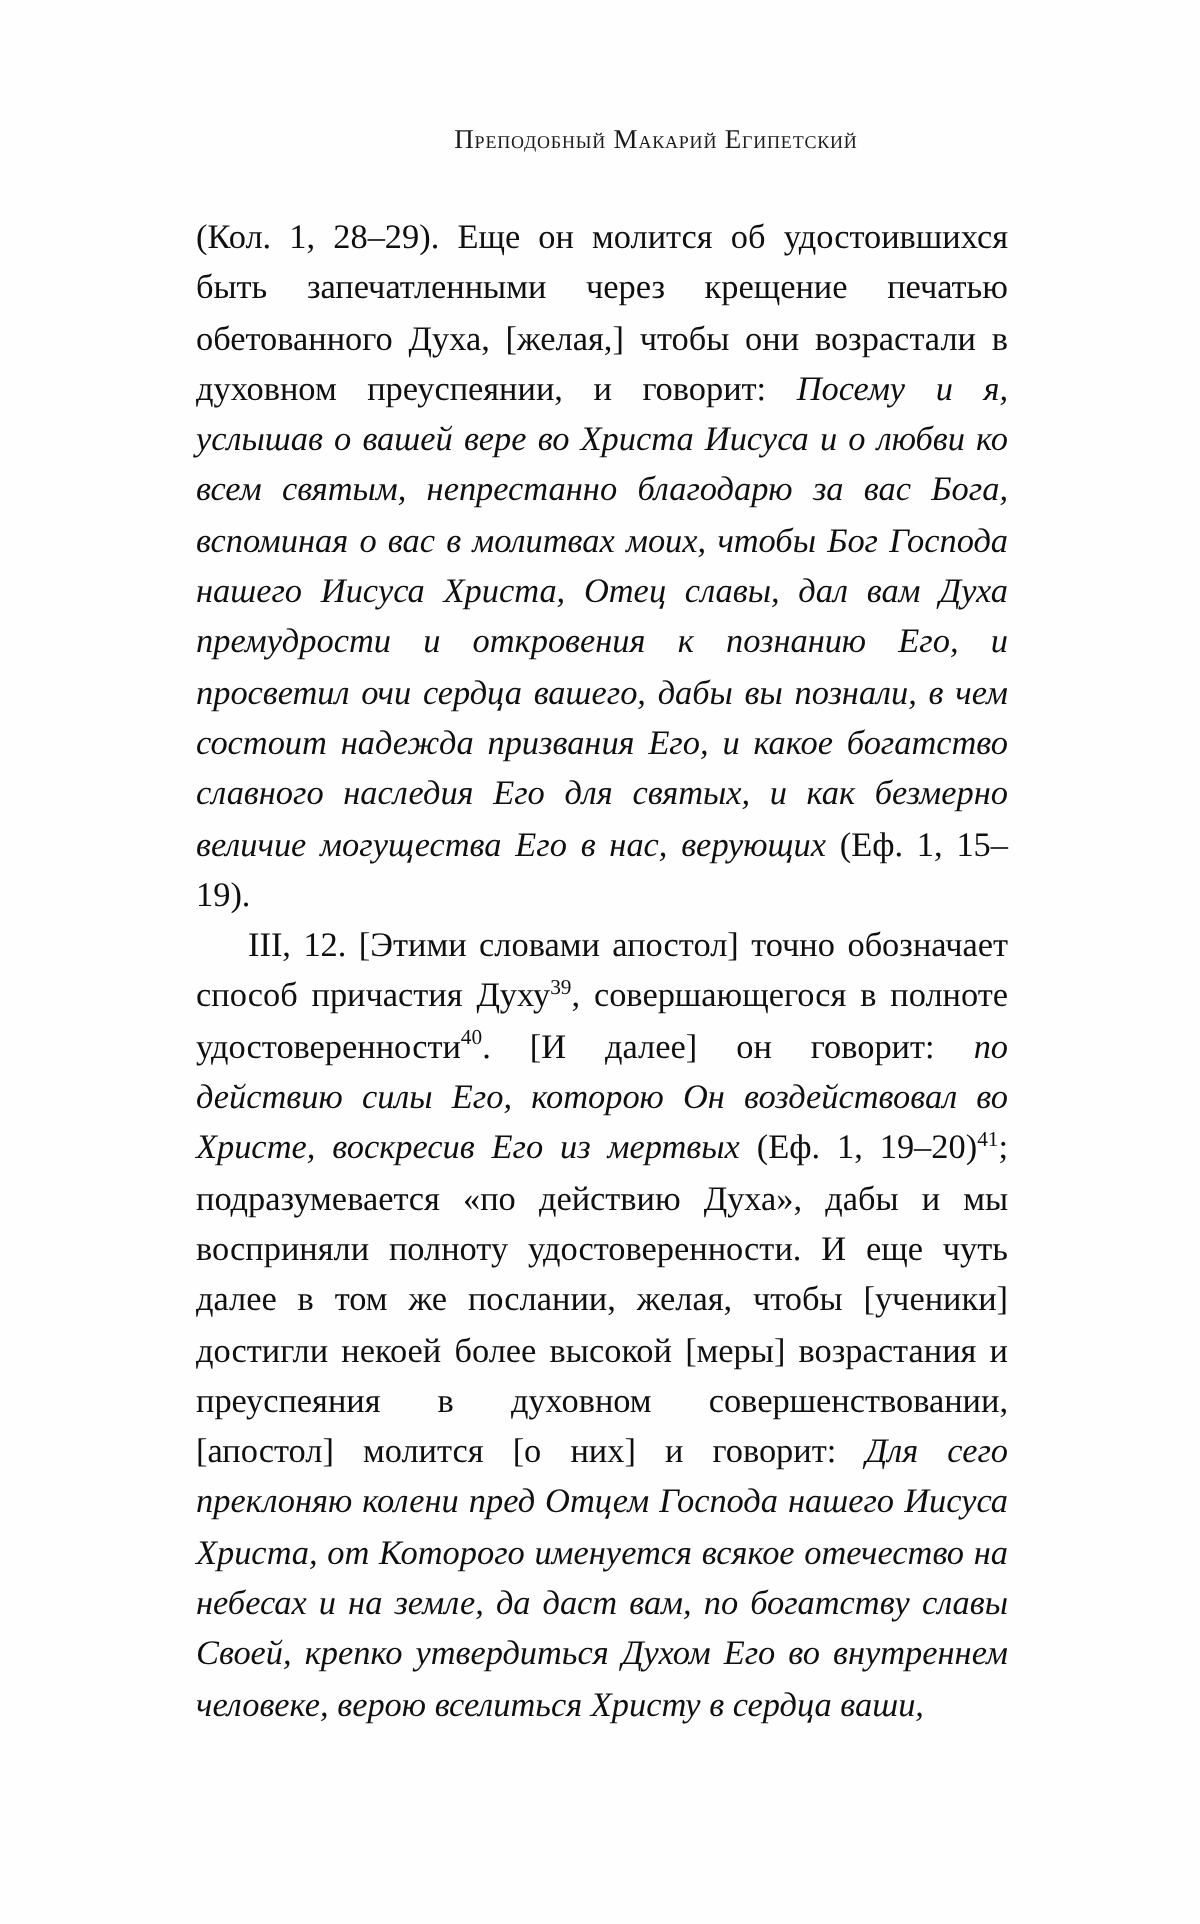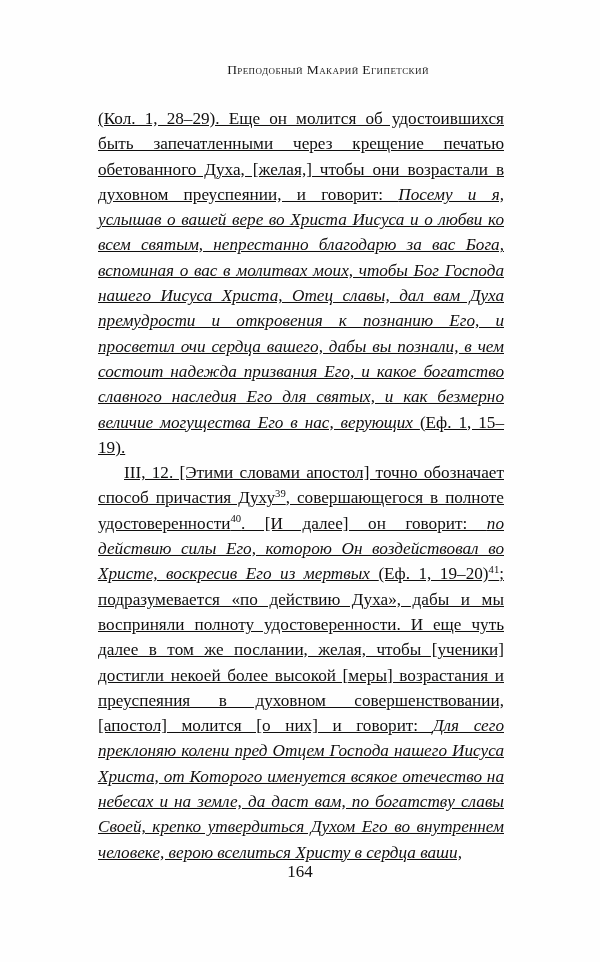--- a/index.html
+++ b/index.html
@@ -42,21 +42,20 @@
     width: 406px;
     font-size: 17.2px;
     line-height: 25.3px;
     text-align: justify;
     text-justify: inter-word;
     color: #100f0f;
   }
   .para {
     margin: 0;
     text-indent: 0;
-    text-decoration: underline;
   }
   .para.indent {
     text-indent: 26px;
   }
   .it {
     font-style: italic;
   }
   sup {
     font-size: 0.62em;
     vertical-align: super;
@@ -78,15 +77,14 @@
 
 <div class="page">
 
   <div class="running-head">Преподобный Макарий Египетский</div>
 
   <div class="text-block">
     <p class="para" id="para-1"><span>(Кол. 1, 28–29). Еще он молится об удостоившихся быть запечатленными через крещение печатью обетованного Духа, [желая,] чтобы они возрастали в духовном преуспеянии, и говорит: </span><span class="it">Посему и я, услышав о вашей вере во Христа Иисуса и о любви ко всем святым, непрестанно благодарю за вас Бога, вспоминая о вас в молитвах моих, чтобы Бог Господа нашего Иисуса Христа, Отец славы, дал вам Духа премудрости и откровения к познанию Его, и просветил очи сердца вашего, дабы вы познали, в чем состоит надежда призвания Его, и какое богатство славного наследия Его для святых, и как безмерно величие могущества Его в нас, верующих </span><span>(Еф. 1, 15–19).</span></p>
     <p class="para indent" id="para-2"><span>III, 12. [Этими словами апостол] точно обозначает способ причастия Духу</span><sup>39</sup><span>, совершающегося в полноте удостоверенности</span><sup>40</sup><span>. [И далее] он говорит: </span><span class="it">по действию силы Его, которою Он воздействовал во Христе, воскресив Его из мертвых </span><span>(Еф. 1, 19–20)</span><sup>41</sup><span>; подразумевается «по действию Духа», дабы и мы восприняли полноту удостоверенности. И еще чуть далее в том же послании, желая, чтобы [ученики] достигли некоей более высокой [меры] возрастания и преуспеяния в духовном совершенствовании, [апостол] молится [о них] и говорит: </span><span class="it">Для сего преклоняю колени пред Отцем Господа нашего Иисуса Христа, от Которого именуется всякое отечество на небесах и на земле, да даст вам, по богатству славы Своей, крепко утвердиться Духом Его во внутреннем человеке, верою вселиться Христу в сердца ваши,</span></p>
   </div>
 
-  <div class="folio">164</div>
 
 </div>
 
 </body></html>

